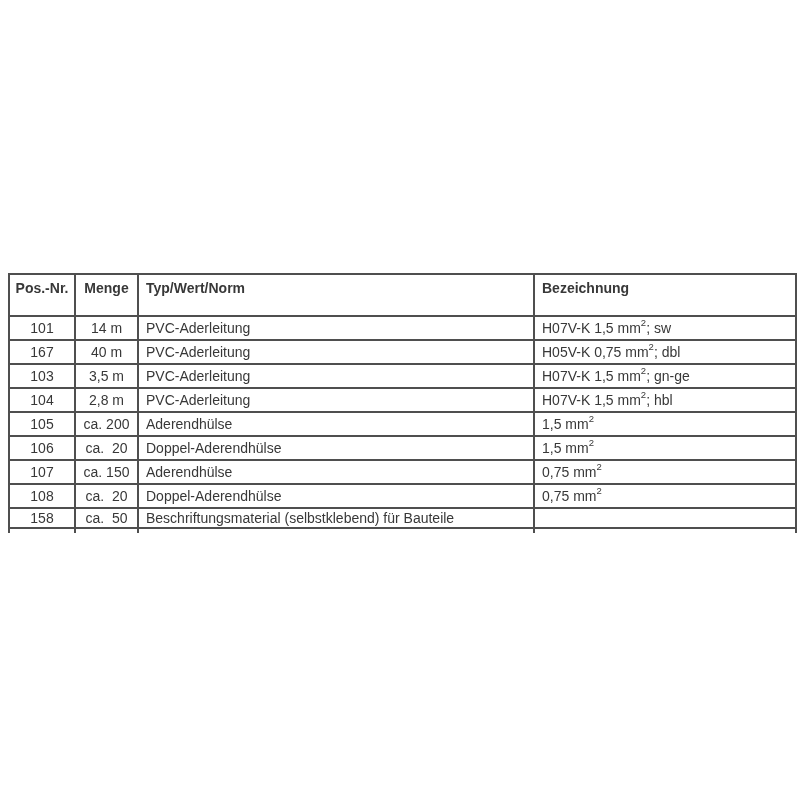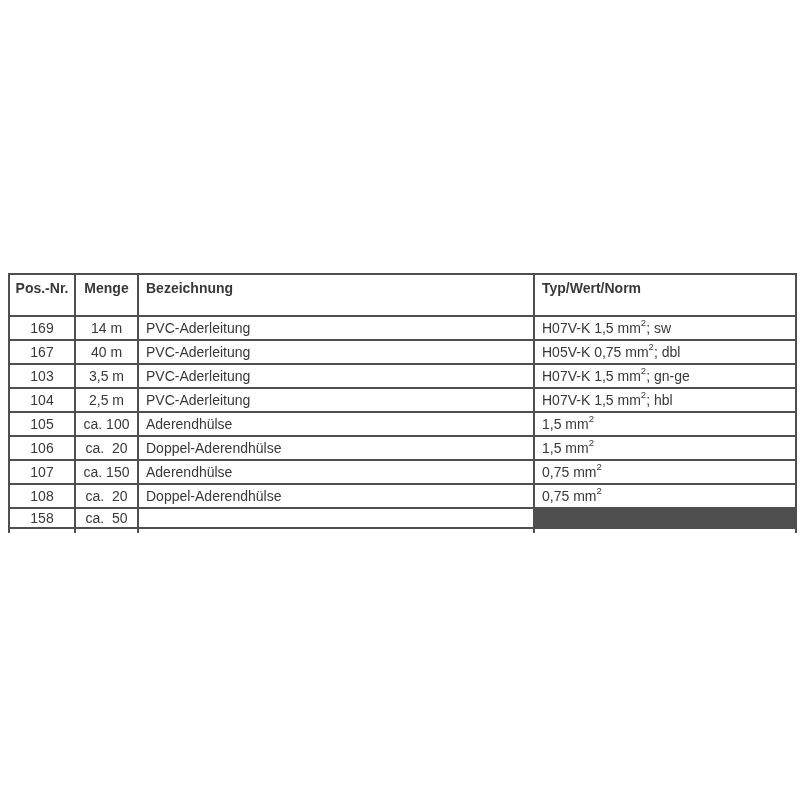--- a/index.html
+++ b/index.html
@@ -70,65 +70,66 @@
     height: 6px;
     background: #4f4f4f;
   }
 </style>
 </head>
 <body>
 
 <div class="parts-table" id="tbl">
   <div class="cell hdr c-pos">Pos.-Nr.</div>
   <div class="cell hdr c-menge">Menge</div>
+  <div class="cell hdr c-typ">Typ/Wert/Norm</div>
   <div class="cell hdr c-bez">Bezeichnung</div>
-  <div class="cell hdr c-typ">Typ/Wert/Norm</div>
 
-  <div class="cell c-pos">169</div>
+  <div class="cell c-pos">101</div>
   <div class="cell c-menge">14 m</div>
   <div class="cell c-bez">PVC-Aderleitung</div>
   <div class="cell c-typ">H07V-K 1,5 mm<sup>2</sup>; sw</div>
 
   <div class="cell c-pos">167</div>
   <div class="cell c-menge">40 m</div>
   <div class="cell c-bez">PVC-Aderleitung</div>
   <div class="cell c-typ">H05V-K 0,75 mm<sup>2</sup>; dbl</div>
 
   <div class="cell c-pos">103</div>
   <div class="cell c-menge">3,5 m</div>
   <div class="cell c-bez">PVC-Aderleitung</div>
   <div class="cell c-typ">H07V-K 1,5 mm<sup>2</sup>; gn-ge</div>
 
   <div class="cell c-pos">104</div>
-  <div class="cell c-menge">2,5 m</div>
+  <div class="cell c-menge">2,8 m</div>
   <div class="cell c-bez">PVC-Aderleitung</div>
   <div class="cell c-typ">H07V-K 1,5 mm<sup>2</sup>; hbl</div>
 
   <div class="cell c-pos">105</div>
-  <div class="cell c-menge">ca. 100</div>
+  <div class="cell c-menge">ca. 200</div>
   <div class="cell c-bez">Aderendhülse</div>
   <div class="cell c-typ">1,5 mm<sup>2</sup></div>
 
   <div class="cell c-pos">106</div>
   <div class="cell c-menge">ca.&nbsp;&nbsp;20</div>
   <div class="cell c-bez">Doppel-Aderendhülse</div>
   <div class="cell c-typ">1,5 mm<sup>2</sup></div>
 
   <div class="cell c-pos">107</div>
   <div class="cell c-menge">ca. 150</div>
   <div class="cell c-bez">Aderendhülse</div>
   <div class="cell c-typ">0,75 mm<sup>2</sup></div>
 
   <div class="cell c-pos">108</div>
   <div class="cell c-menge">ca.&nbsp;&nbsp;20</div>
   <div class="cell c-bez">Doppel-Aderendhülse</div>
   <div class="cell c-typ">0,75 mm<sup>2</sup></div>
 
   <div class="cell c-pos">158</div>
   <div class="cell c-menge">ca.&nbsp;&nbsp;50</div>
+  <div class="cell c-bez">Beschriftungsmaterial (selbstklebend) für Bauteile</div>
   <div class="cell c-typ"></div>
 </div>
 
 <div class="stub-row">
   <div class="stub" style="left:0px"></div>
   <div class="stub" style="left:66px"></div>
   <div class="stub" style="left:129px"></div>
   <div class="stub" style="left:525px"></div>
   <div class="stub" style="left:787px"></div>
 </div>

